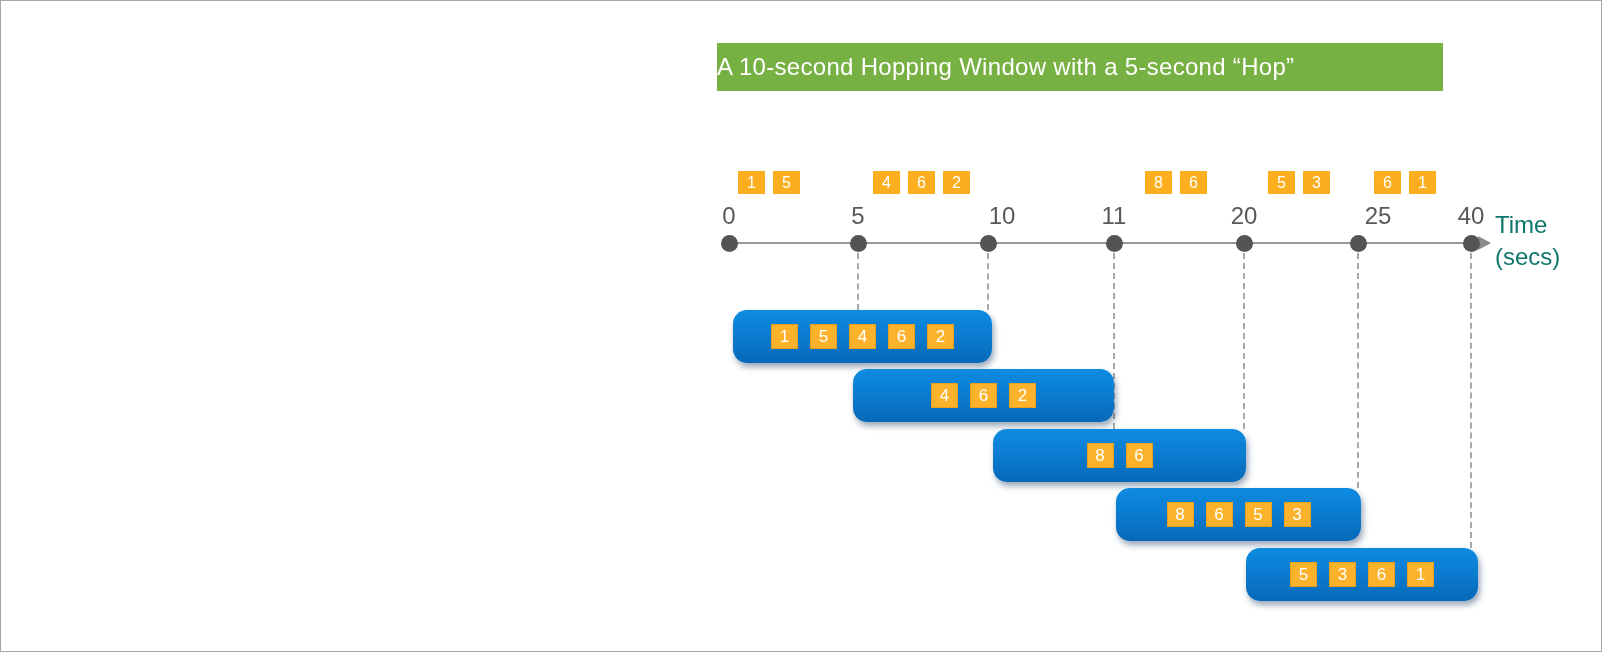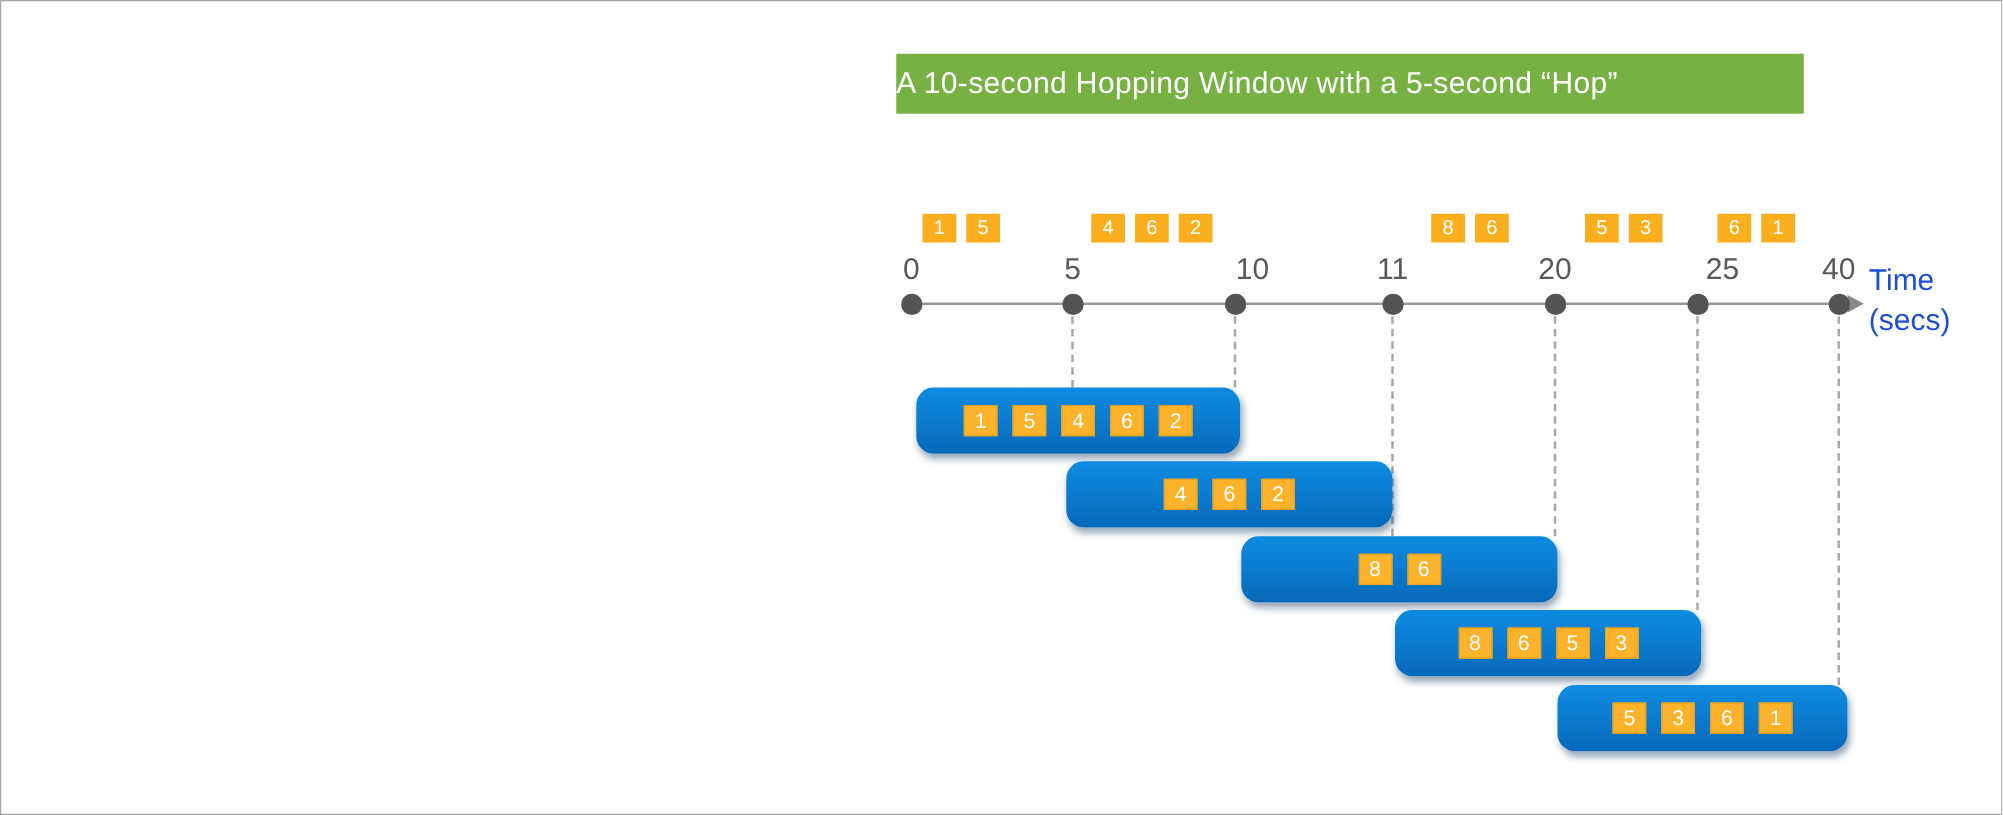--- a/index.html
+++ b/index.html
@@ -39,21 +39,21 @@
     background:#545454;
   }
   .tick-label{
     position:absolute;
     font-size:24px;color:#595959;
     transform:translateX(-50%);
     white-space:nowrap;
   }
   .time-label{
     position:absolute;left:1494px;top:208px;
-    font-size:24px;line-height:32px;color:#1d4ed8;
+    font-size:24px;line-height:32px;color:#0f766e;
     white-space:pre-line;
   }
   .dash-line{
     position:absolute;width:0;
     border-left:2px dashed #a8a8a8;
   }
   .event-group{
     position:absolute;display:flex;gap:8px;
   }
   .event-box{

